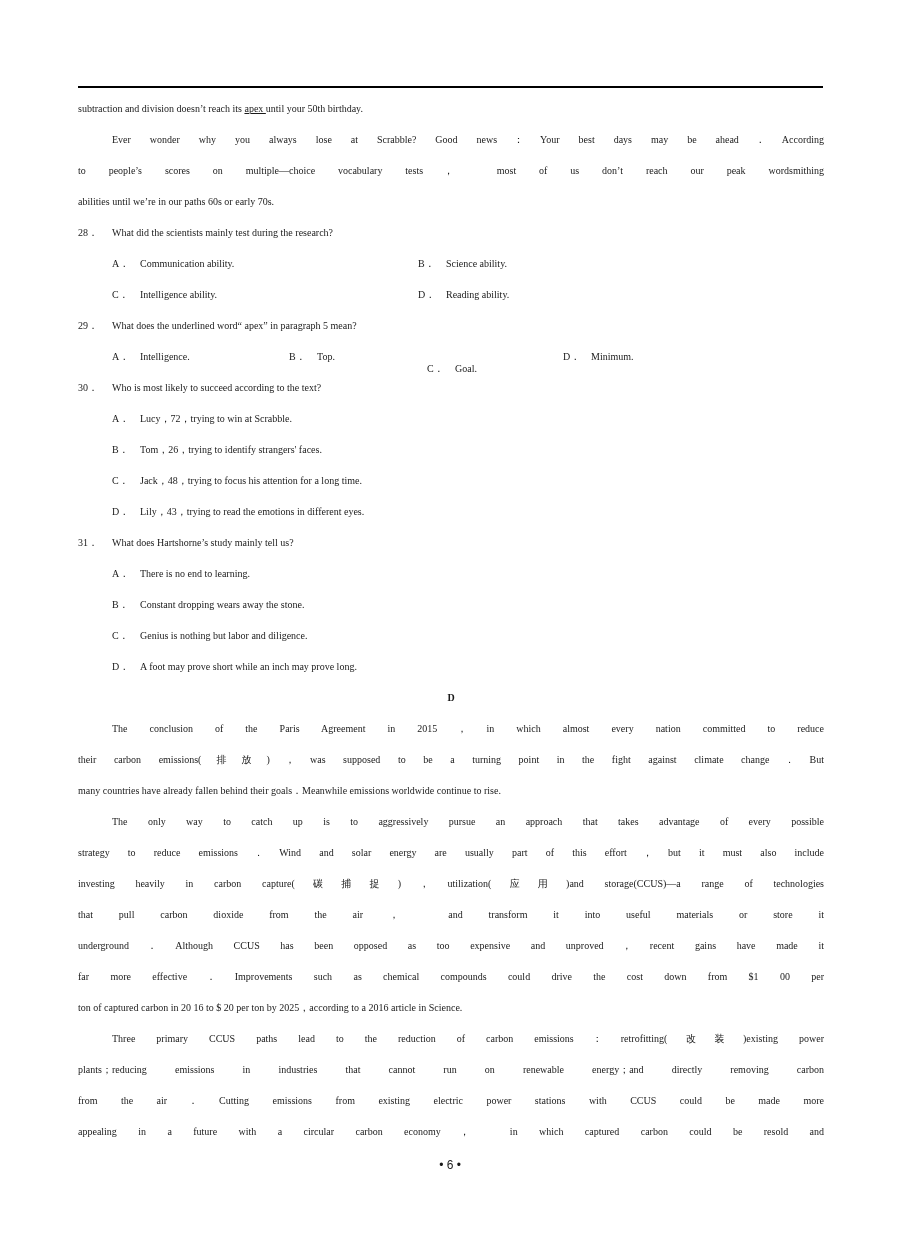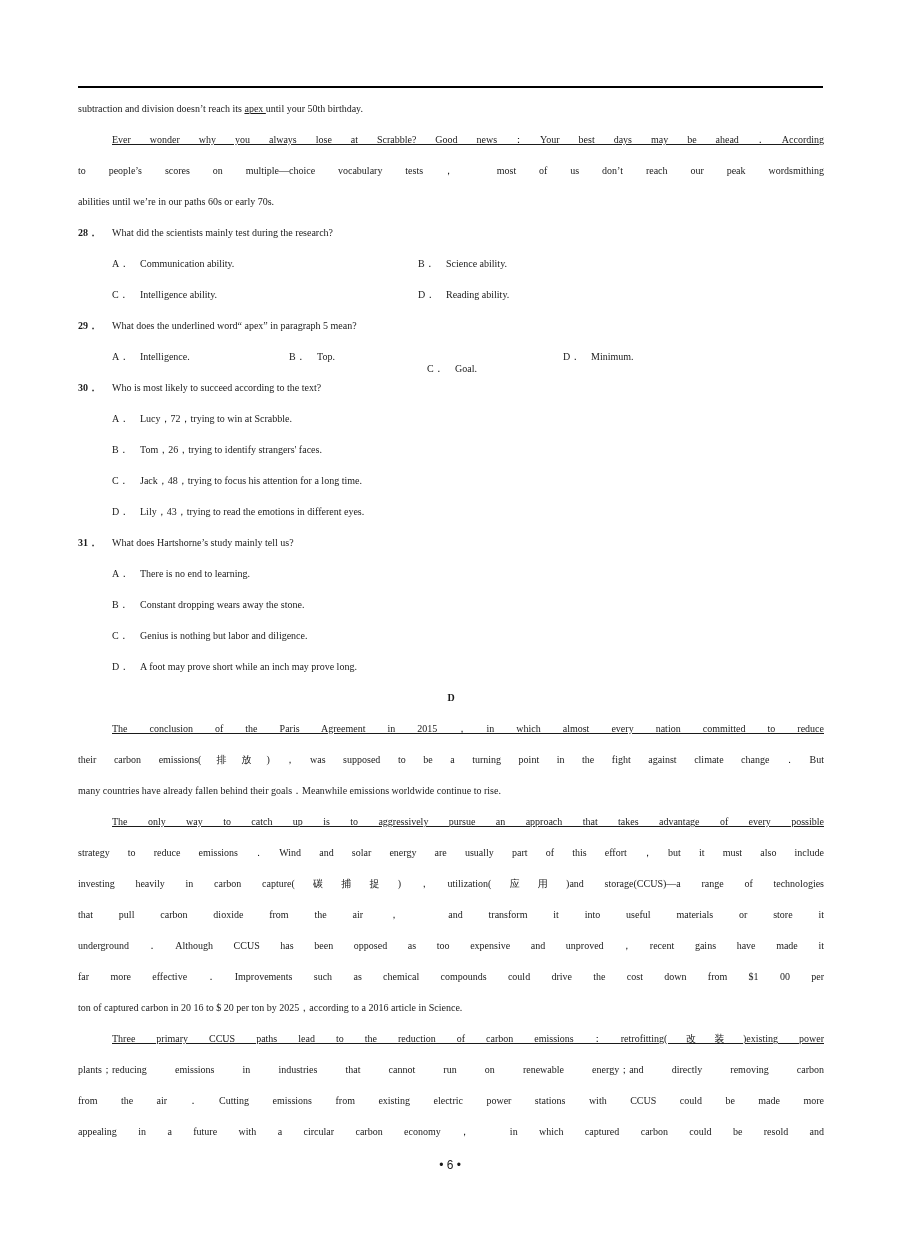--- a/index.html
+++ b/index.html
@@ -42,21 +42,20 @@
       height: 31px;
       white-space: nowrap;
     }
     .q-stem {
       height: 31px;
       white-space: nowrap;
     }
     .q-num {
       display: inline-block;
       width: 34px;
-      font-weight: bold;
     }
     .opts-row {
       height: 31px;
       padding-left: 34px;
       white-space: nowrap;
       display: flex;
     }
     .opt {
       white-space: nowrap;
     }
@@ -92,21 +91,20 @@
       font-family: "Liberation Sans", sans-serif;
     }
     .justify-line {
       height: 31px;
       text-align: justify;
       text-align-last: justify;
       white-space: normal;
     }
     .indent {
       padding-left: 34px;
-      text-decoration: underline;
     }
   </style>
 </head>
 <body>
 
 <div class="page">
   <div class="header-rule"></div>
 
   <div class="content">
 

